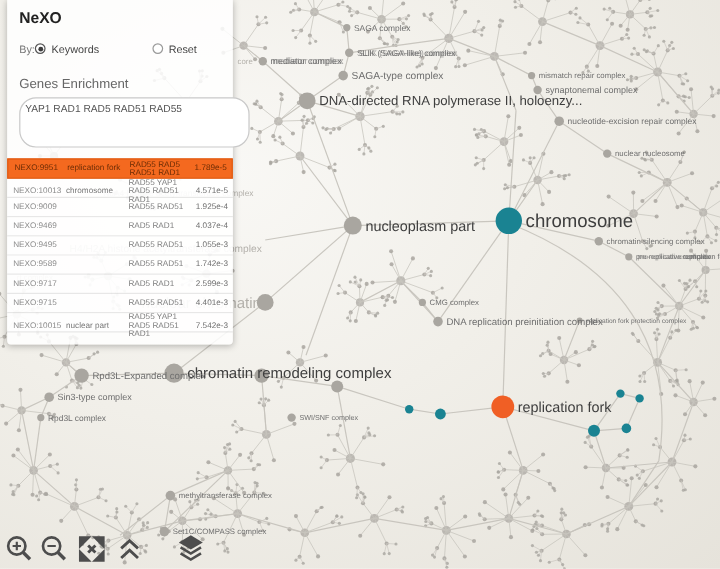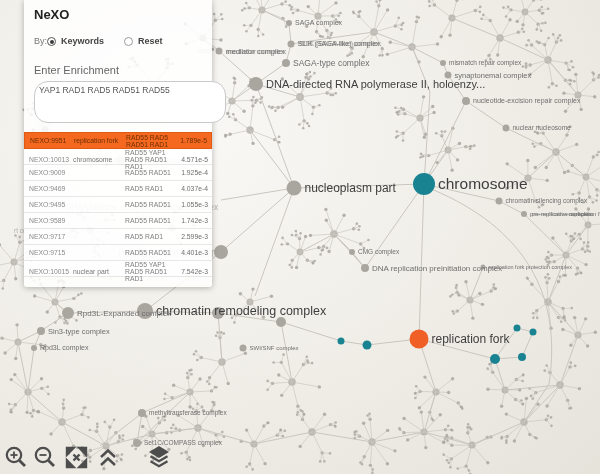--- a/index.html
+++ b/index.html
@@ -4,37 +4,37 @@
 <style>
   html,body{margin:0;padding:0;}
   body{
     width:600px;height:474px;overflow:hidden;position:relative;
     font-family:"Liberation Sans","DejaVu Sans",sans-serif;
     background:radial-gradient(ellipse at 32% 30%, #f9f8f5 0%, #f1efe9 45%, #e6e3db 100%);
   }
   #net{position:absolute;left:0;top:0;z-index:1;}
   
   .panel{
-    position:absolute;left:24px;top:0;width:188px;height:287px;z-index:10;
+    position:absolute;left:6px;top:0;width:188px;height:287px;z-index:10;
     background:rgba(255,255,255,0.84);
     box-shadow:0 1px 6px rgba(0,0,0,0.28);
     border-radius:0 0 3px 3px;
     box-sizing:border-box;
   }
   .panel-title{font-size:13px;font-weight:bold;color:#222;padding:7px 10px 5px;}
   .search-row{display:flex;align-items:center;gap:7px;padding:0 10px;}
   .search-input{
     flex:1;height:18px;border:1px solid #c3c3c3;border-radius:2px;background:#fff;
     font-size:8.5px;color:#444;padding:0 5px;outline:none;min-width:0;
     font-family:"Liberation Sans",sans-serif;
   }
   .icon-btn{width:15px;height:15px;flex:0 0 auto;cursor:pointer;display:block;}
   .radio-row{display:flex;align-items:center;padding:9px 10px 2px;font-size:9px;color:#777;}
   .radio-row .bylab{}
-  .radio-opt{display:flex;align-items:flex-end;margin-right:20px;color:#444;font-weight:bold;}
+  .radio-opt{display:flex;align-items:flex-start;margin-right:44px;color:#444;}
   .radio{width:9px;height:9px;border-radius:50%;border:1.5px solid #9a9a9a;background:#fff;margin-right:5px;box-sizing:border-box;}
   .radio.checked{border-color:#555;position:relative;}
   .radio.checked::after{content:"";position:absolute;left:1.5px;top:1.5px;width:4px;height:4px;border-radius:50%;background:#3c3c3c;}
   .section-heading{font-size:11px;color:#666;padding:16px 10px 5px;}
   .genes-area{
     display:block;width:192px;height:42px;margin:0 10px;border:1px solid #c9c9c9;border-radius:14px;
     background:#fff;font-size:8.5px;color:#555;padding:3px 4px;resize:none;outline:none;
     font-family:"Liberation Sans",sans-serif;box-sizing:border-box;
   }
   .params-row{display:flex;align-items:center;gap:6px;margin:8px 10px 0;}
@@ -2192,21 +2192,21 @@
     <span class="radio-opt">
       <span class="radio checked"></span>
       <span>Keywords</span>
     </span>
     <span class="radio-opt">
       <span class="radio"></span>
       <span>Reset</span>
     </span>
   </div>
 
-  <div class="section-heading">Enter Enrichment</div>
+  <div class="section-heading">Genes Enrichment</div>
 
   <textarea class="genes-area" style="">YAP1 RAD1 RAD5 RAD51 RAD55</textarea>
 
 
   <div class="results" id="results">
       <div class="result-row hl">
         <span class="c-id">NEXO:9951</span>
         <span class="c-term">replication fork</span>
         <span class="c-genes">RAD55 RAD5 RAD51 RAD1</span>
         <span class="c-pval">1.789e-5</span>

